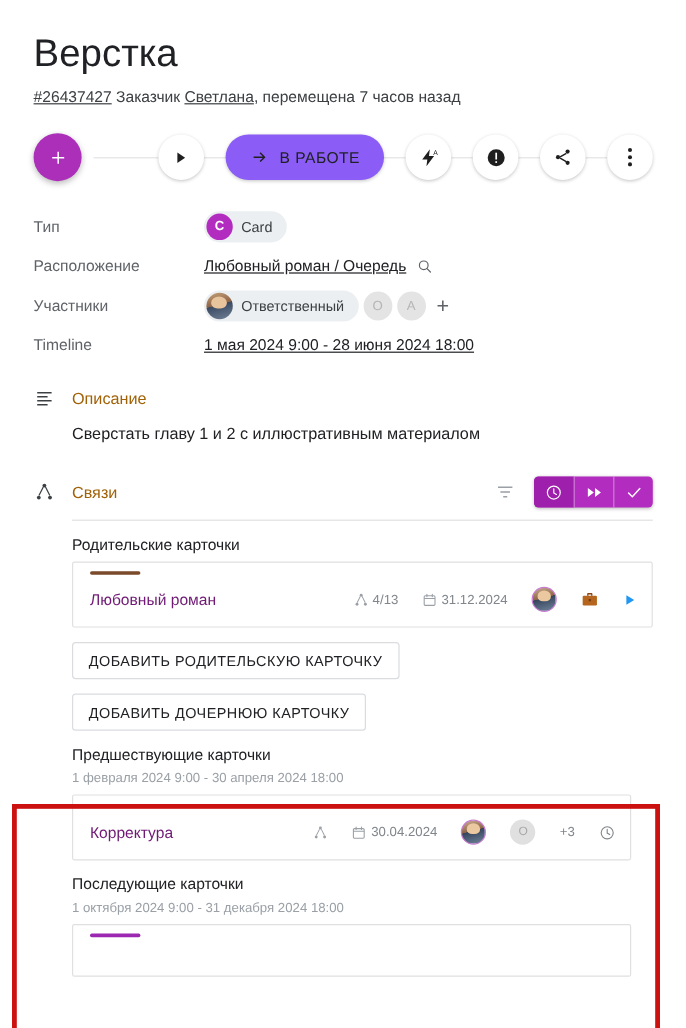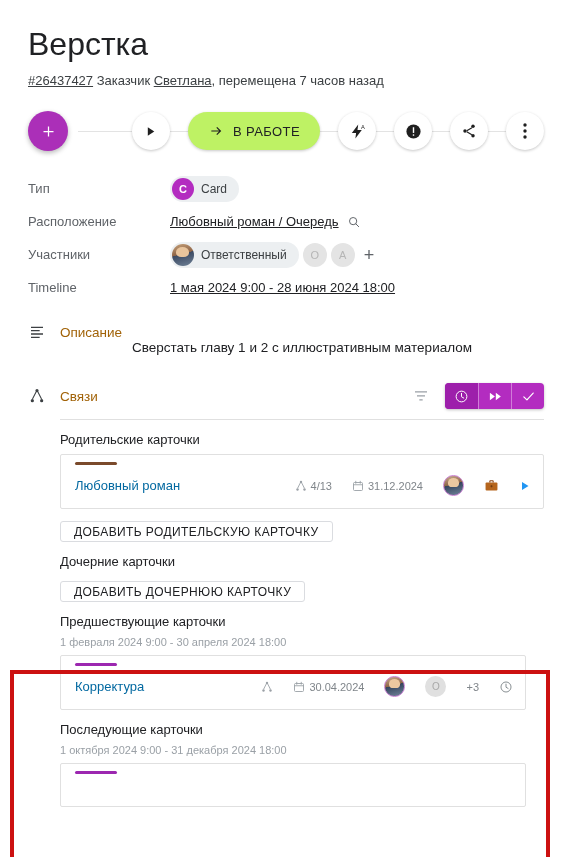--- a/index.html
+++ b/index.html
@@ -72,21 +72,21 @@
     background: #fff;
     display: flex; align-items: center; justify-content: center;
     box-shadow: 0 1px 3px rgba(0,0,0,0.22);
     z-index: 2;
     flex: 0 0 auto;
     cursor: pointer;
   }
   .pill-btn {
     height: 38px;
     border-radius: 19px;
-    background: #bef264;
+    background: #8b5cf6;
     display: flex; align-items: center;
     gap: 9px;
     padding: 0 20px;
     box-shadow: 0 1px 3px rgba(0,0,0,0.22);
     z-index: 2;
     font-size: 13px;
     font-weight: 500;
     letter-spacing: .4px;
     color: #202124;
     white-space: nowrap;
@@ -160,24 +160,24 @@
 
   
   .section { padding: 0 28px; }
   .sec-head {
     display: flex; align-items: center; gap: 14px;
     margin-top: 20px;
   }
   .sec-icon { width: 18px; display: flex; align-items: center; justify-content: center; flex: 0 0 18px; }
   .sec-title { font-size: 13.5px; color: #a16207; }
   .desc-text {
+    margin-top: 14px;
     margin-left: 32px;
     font-size: 13.5px;
     color: #202124;
-    text-align: center;
   }
 
   .links-head {
     display: flex; align-items: center;
     margin-top: 28px;
   }
   .links-tools { margin-left: auto; display: flex; align-items: center; gap: 16px; }
   .seg {
     display: flex;
     background: #b32cc0;
@@ -210,21 +210,21 @@
     position: relative;
     min-height: 44px;
     cursor: pointer;
   }
   .lcard .accent {
     position: absolute;
     left: 14px; top: 7px;
     width: 42px; height: 3px;
     border-radius: 2px;
   }
-  .lcard-name { font-size: 13px; color: #0369a1; margin-top: 9px; }
+  .lcard-name { font-size: 13px; color: #701a75; margin-top: 9px; }
   .lcard-right {
     margin-left: auto;
     display: flex;
     align-items: center;
     gap: 20px;
     margin-top: 9px;
     font-size: 11px;
     color: #80868b;
     white-space: nowrap;
   }
@@ -248,21 +248,21 @@
     width: 21px; height: 21px; border-radius: 50%;
     background: #e0e0e0; color: #a8a8a8;
     display: flex; align-items: center; justify-content: center;
     font-size: 10px; flex: 0 0 auto;
   }
   .plusn { font-size: 11px; color: #80868b; }
 
   .addbtn {
     display: inline-flex;
     align-items: center;
-    height: 21px;
+    height: 31px;
     padding: 0 13px;
     border: 1px solid #dadce0;
     border-radius: 3px;
     background: #fff;
     font-size: 12px;
     letter-spacing: .4px;
     color: #202124;
     margin-top: 12px;
     cursor: pointer;
   }
@@ -491,21 +491,20 @@
           <svg width="12" height="12" viewBox="0 0 24 24">
             <path d="M6 4l13 8-13 8z" fill="#2196f3"></path>
           </svg>
         </span>
       </div>
     </div>
     <div class="addbtn">ДОБАВИТЬ РОДИТЕЛЬСКУЮ КАРТОЧКУ</div>
   </div>
 
   <div class="group">
-    <div class="grp-title">Дочерние карточки</div>
     <div class="addbtn">ДОБАВИТЬ ДОЧЕРНЮЮ КАРТОЧКУ</div>
   </div>
 
   <div class="hl-inner" style="margin-left:-22px">
 
     <div class="group" style="margin-left:32px">
       <div class="grp-title">Предшествующие карточки</div>
       <div class="grp-dates">1 февраля 2024 9:00 - 30 апреля 2024 18:00</div>
       <div class="lcard">
         <div class="accent" style="background:#9c27b0"></div>

